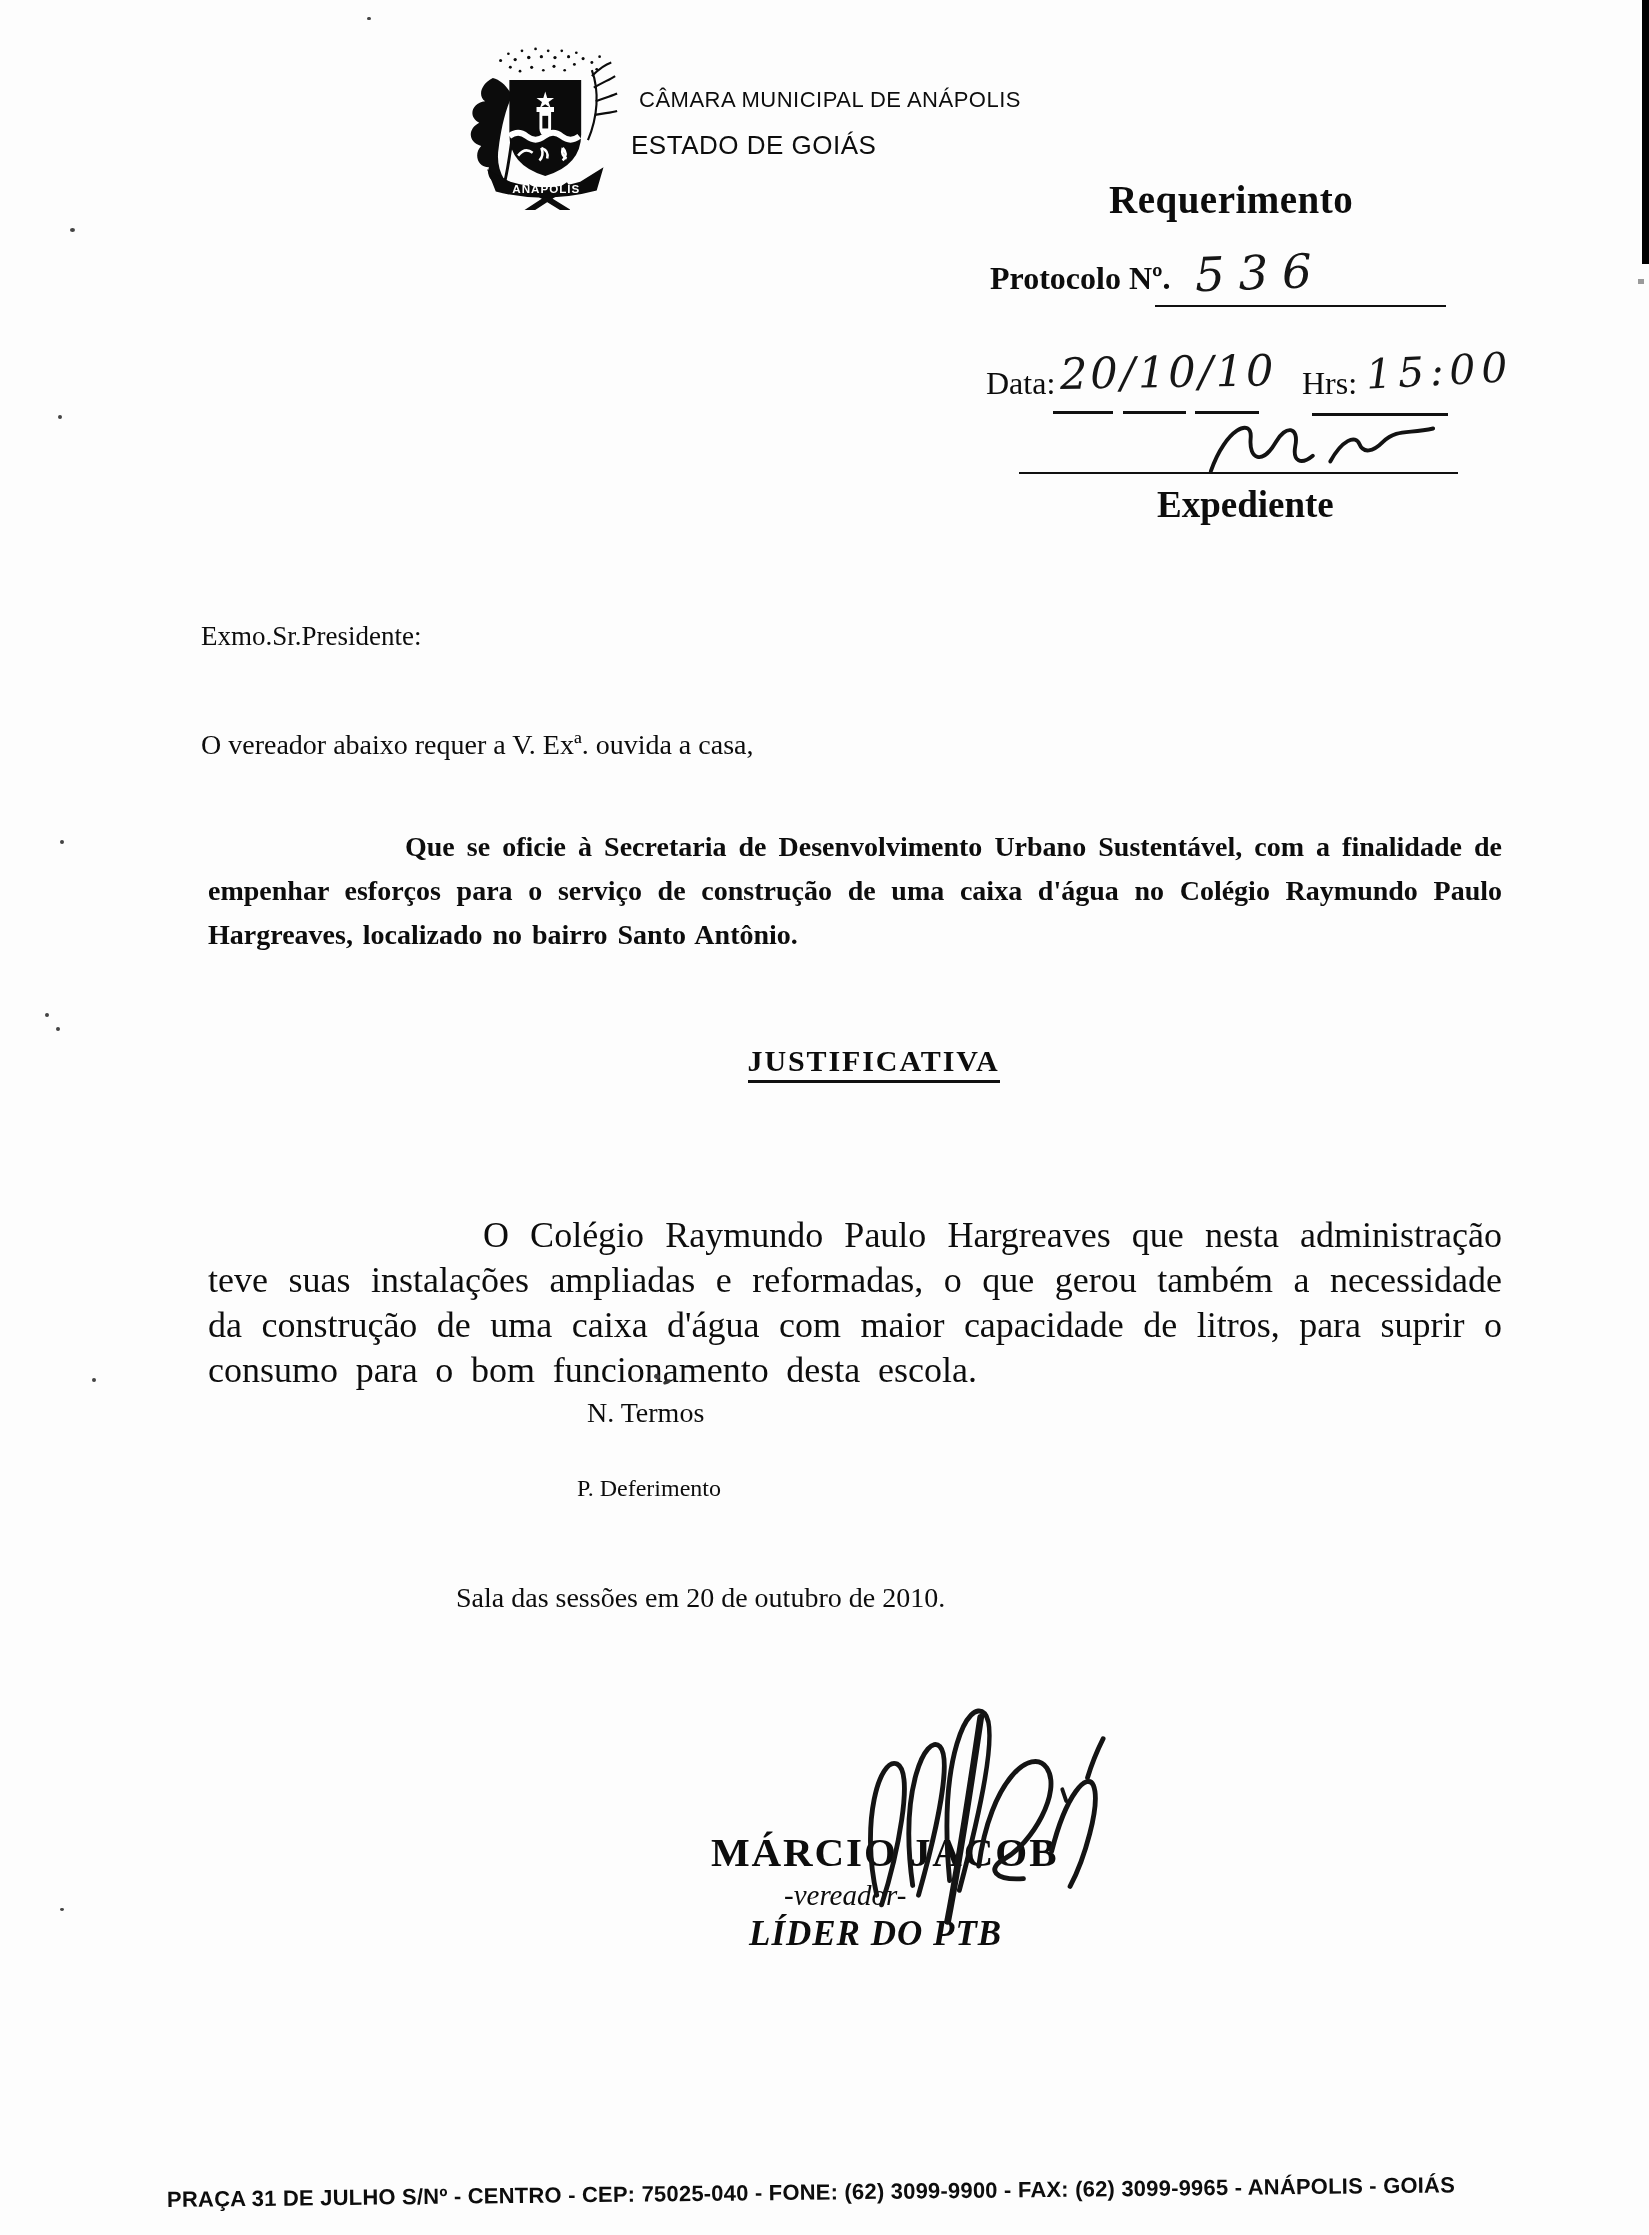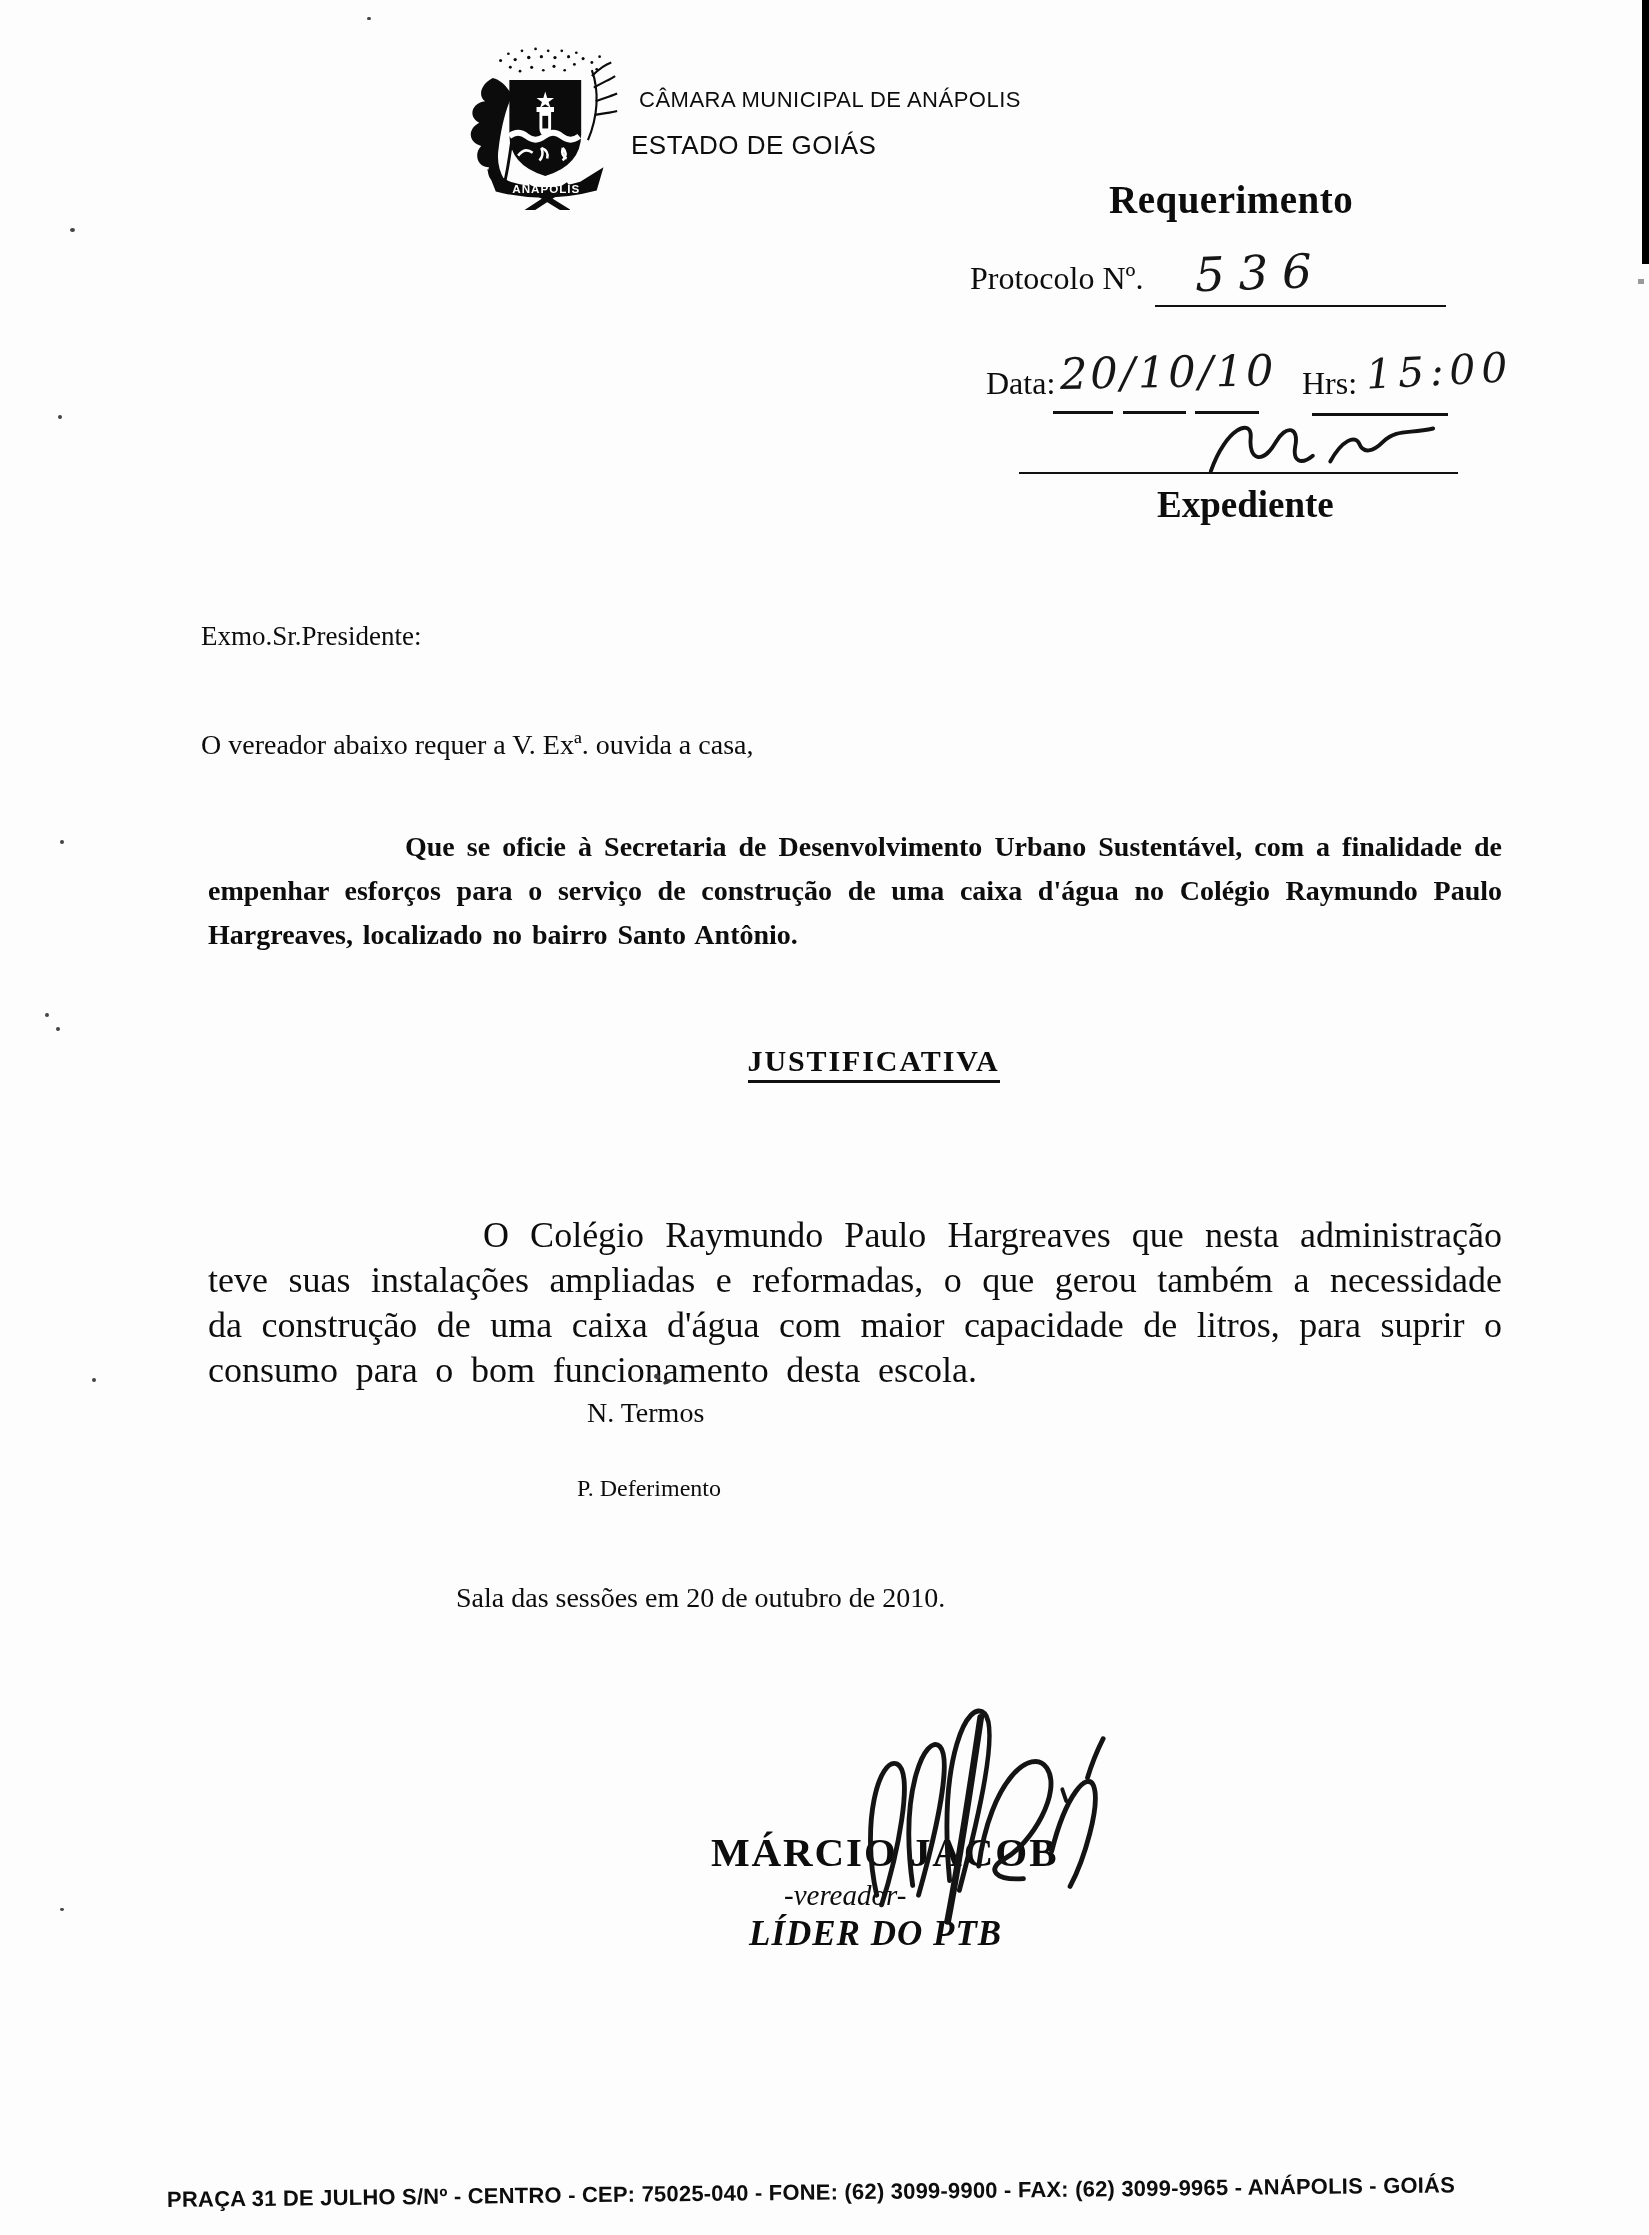--- a/index.html
+++ b/index.html
@@ -10,21 +10,21 @@
     font-family:"Liberation Serif",serif;
     color:#0d0d0d;
     overflow:hidden;
     margin:0 auto;
   }
   .abs{position:absolute;}
   .sans{font-family:"Liberation Sans",sans-serif;}
   .org-name{left:631px;top:87px;font-size:22px;font-weight:normal;letter-spacing:0.5px;margin-left:8px;}
   .org-state{left:631px;top:130px;font-size:26px;letter-spacing:0.5px;}
   .doc-title{left:1109px;top:177px;font-size:39px;font-weight:bold;letter-spacing:0.5px;}
-  .protocol-label{left:970px;top:260px;font-size:32px;font-weight:normal;}
+  .protocol-label{left:990px;top:260px;font-size:32px;font-weight:bold;}
   .protocol-line{left:1155px;top:260px;width:291px;height:45px;border-bottom:2.9px solid #111;}
   .hw{font-family:"DejaVu Serif",serif;font-style:italic;color:#161616;}
   .hw-protocol{left:1195px;top:245px;font-size:47px;letter-spacing:13.6px;transform:rotate(-2deg);}
   .date-label{left:986px;top:365px;font-size:32px;font-weight:normal;}
   .hw-date{left:1060px;top:347px;font-size:43px;letter-spacing:2.9px;transform:rotate(-1deg);}
   .hrs-label{left:1302px;top:365px;font-size:32px;font-weight:normal;}
   .hw-time{left:1366px;top:347px;font-size:41px;letter-spacing:5.8px;transform:rotate(-3deg);}
   .u-line{border-bottom:3.9px solid #111;height:0;}
   .sig-line{left:1019px;top:427px;width:439px;height:45px;border-bottom:2.9px solid #111;}
   .expediente-label{left:1157px;top:483px;font-size:37px;font-weight:bold;}

